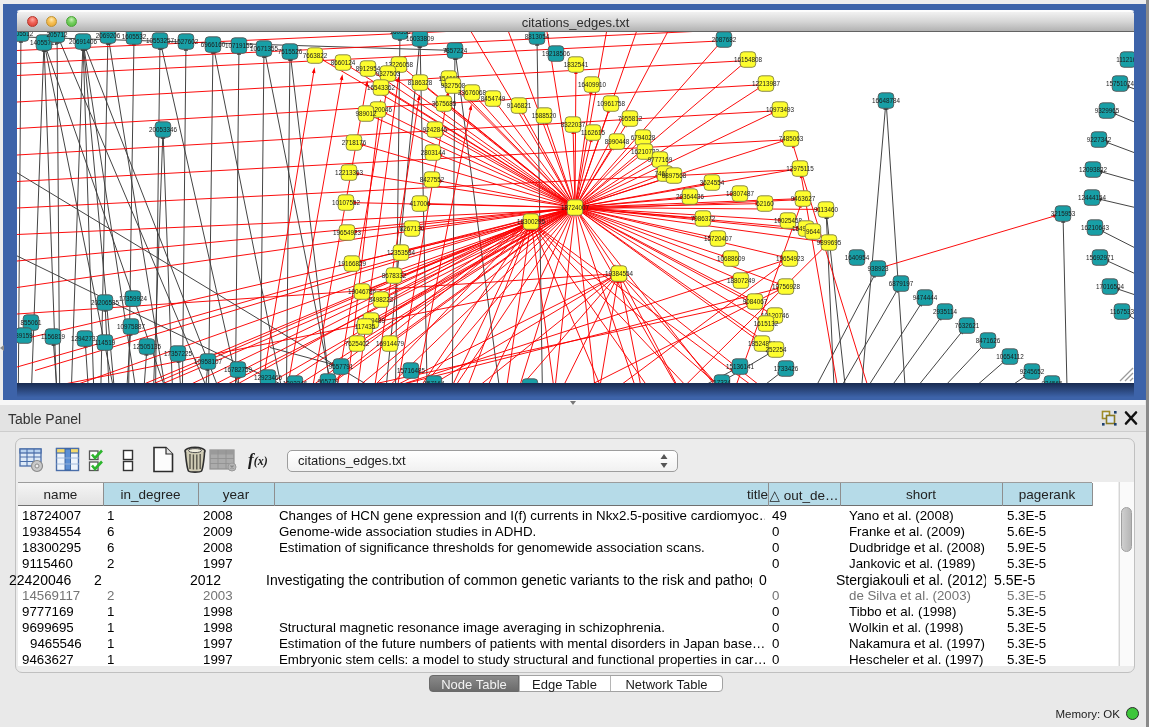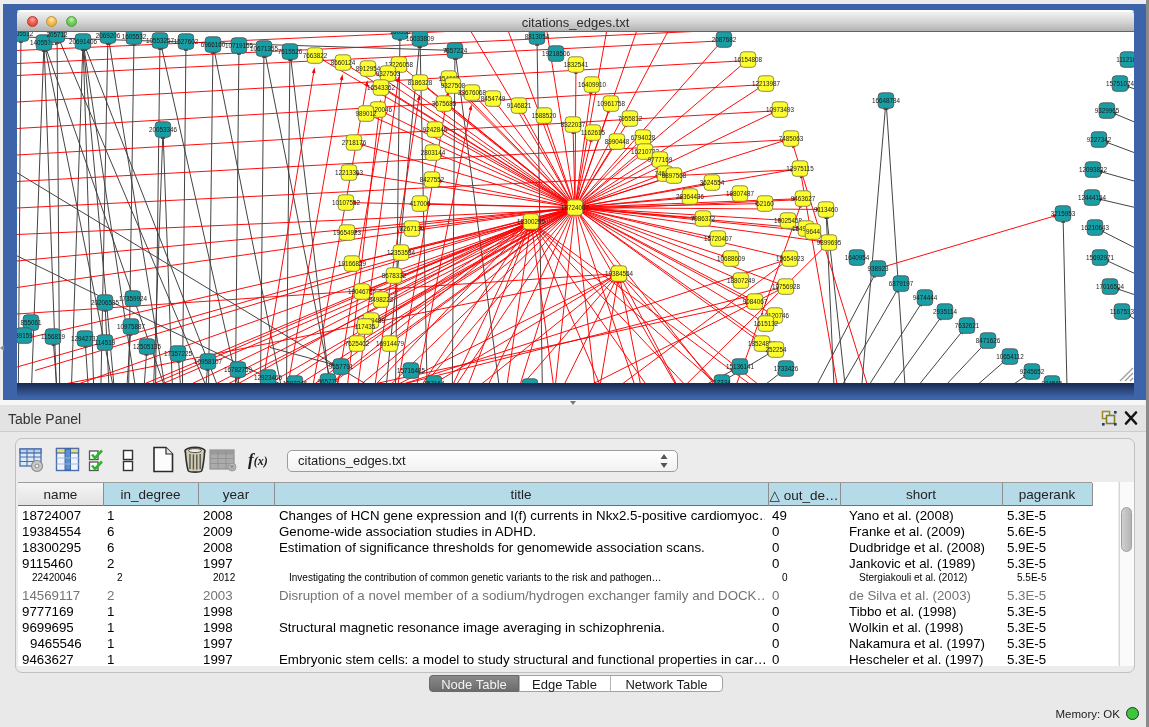--- a/index.html
+++ b/index.html
@@ -577,21 +577,21 @@
 <div style="position:absolute;left:103px;top:483px;width:1px;height:23px;background:#8e8e8e"></div>
 <div style="position:absolute;left:198px;top:483px;width:1px;height:23px;background:#8e8e8e"></div>
 <div style="position:absolute;left:274px;top:483px;width:1px;height:23px;background:#8e8e8e"></div>
 <div style="position:absolute;left:768px;top:483px;width:1px;height:23px;background:#8e8e8e"></div>
 <div style="position:absolute;left:840px;top:483px;width:1px;height:23px;background:#8e8e8e"></div>
 <div style="position:absolute;left:1002px;top:483px;width:1px;height:23px;background:#8e8e8e"></div>
 <div style="position:absolute;left:1092px;top:483px;width:1px;height:23px;background:#8e8e8e"></div>
 <div style="position:absolute;left:18px;top:487px;width:85px;text-align:center;font-size:13.5px;color:#222;white-space:nowrap;overflow:hidden">name</div>
 <div style="position:absolute;left:103px;top:487px;width:95px;text-align:center;font-size:13.5px;color:#222;white-space:nowrap;overflow:hidden">in_degree</div>
 <div style="position:absolute;left:198px;top:487px;width:76px;text-align:center;font-size:13.5px;color:#222;white-space:nowrap;overflow:hidden">year</div>
-<div style="position:absolute;left:274px;top:487px;width:494px;text-align:center;font-size:13.5px;color:#222;white-space:nowrap;overflow:hidden">title</div>
+<div style="position:absolute;left:274px;top:487px;width:494px;text-align:right;font-size:13.5px;color:#222;white-space:nowrap;overflow:hidden">title</div>
 <div style="position:absolute;left:768px;top:487px;width:72px;text-align:center;font-size:13.5px;color:#222;white-space:nowrap;overflow:hidden">△ out_de…</div>
 <div style="position:absolute;left:840px;top:487px;width:162px;text-align:center;font-size:13.5px;color:#222;white-space:nowrap;overflow:hidden">short</div>
 <div style="position:absolute;left:1002px;top:487px;width:90px;text-align:center;font-size:13.5px;color:#222;white-space:nowrap;overflow:hidden">pagerank</div>
 <div style="position:absolute;left:18px;top:507px;width:1100px;height:16px;font-size:13.3px;color:#000">
 <span style="position:absolute;left:4px;top:0.5px;width:80px;white-space:nowrap;overflow:hidden">18724007</span>
 <span style="position:absolute;left:89px;top:0.5px;width:60px;white-space:nowrap;overflow:hidden">1</span>
 <span style="position:absolute;left:185px;top:0.5px;width:60px;white-space:nowrap;overflow:hidden">2008</span>
 <span style="position:absolute;left:261px;top:0.5px;width:486px;white-space:nowrap;overflow:hidden">Changes of HCN gene expression and I(f) currents in Nkx2.5-positive cardiomyoc…</span>
 <span style="position:absolute;left:754px;top:0.5px;width:60px;white-space:nowrap;overflow:hidden">49</span>
 <span style="position:absolute;left:831px;top:0.5px;width:150px;white-space:nowrap;overflow:hidden">Yano et al. (2008)</span>
@@ -616,34 +616,33 @@
 <span style="position:absolute;left:989px;top:0.5px;width:80px;white-space:nowrap;overflow:hidden">5.9E-5</span>
 </div>
 <div style="position:absolute;left:18px;top:555px;width:1100px;height:16px;font-size:13.3px;color:#000">
 <span style="position:absolute;left:4px;top:0.5px;width:80px;white-space:nowrap;overflow:hidden">9115460</span>
 <span style="position:absolute;left:89px;top:0.5px;width:60px;white-space:nowrap;overflow:hidden">2</span>
 <span style="position:absolute;left:185px;top:0.5px;width:60px;white-space:nowrap;overflow:hidden">1997</span>
 <span style="position:absolute;left:754px;top:0.5px;width:60px;white-space:nowrap;overflow:hidden">0</span>
 <span style="position:absolute;left:831px;top:0.5px;width:150px;white-space:nowrap;overflow:hidden">Jankovic et al. (1989)</span>
 <span style="position:absolute;left:989px;top:0.5px;width:80px;white-space:nowrap;overflow:hidden">5.3E-5</span>
 </div>
-<div style="position:absolute;left:28px;top:571px;width:1100px;height:16px;font-size:10px;color:#000">
+<div style="position:absolute;left:5px;top:571px;width:1100px;height:16px;font-size:14px;color:#000">
 <span style="position:absolute;left:4px;top:0.5px;width:80px;white-space:nowrap;overflow:hidden">22420046</span>
 <span style="position:absolute;left:89px;top:0.5px;width:60px;white-space:nowrap;overflow:hidden">2</span>
 <span style="position:absolute;left:185px;top:0.5px;width:60px;white-space:nowrap;overflow:hidden">2012</span>
 <span style="position:absolute;left:261px;top:0.5px;width:486px;white-space:nowrap;overflow:hidden">Investigating the contribution of common genetic variants to the risk and pathogen…</span>
 <span style="position:absolute;left:754px;top:0.5px;width:60px;white-space:nowrap;overflow:hidden">0</span>
 <span style="position:absolute;left:831px;top:0.5px;width:150px;white-space:nowrap;overflow:hidden">Stergiakouli et al. (2012)</span>
 <span style="position:absolute;left:989px;top:0.5px;width:80px;white-space:nowrap;overflow:hidden">5.5E-5</span>
 </div>
 <div style="position:absolute;left:18px;top:587px;width:1100px;height:16px;font-size:13.3px;color:#737373">
 <span style="position:absolute;left:4px;top:0.5px;width:80px;white-space:nowrap;overflow:hidden">14569117</span>
 <span style="position:absolute;left:89px;top:0.5px;width:60px;white-space:nowrap;overflow:hidden">2</span>
 <span style="position:absolute;left:185px;top:0.5px;width:60px;white-space:nowrap;overflow:hidden">2003</span>
-<span style="position:absolute;left:261px;top:0.5px;width:486px;white-space:nowrap;overflow:hidden">Disruption of a novel member of a sodium/hydrogen exchanger family and DOCK…</span>
 <span style="position:absolute;left:754px;top:0.5px;width:60px;white-space:nowrap;overflow:hidden">0</span>
 <span style="position:absolute;left:831px;top:0.5px;width:150px;white-space:nowrap;overflow:hidden">de Silva et al. (2003)</span>
 <span style="position:absolute;left:989px;top:0.5px;width:80px;white-space:nowrap;overflow:hidden">5.3E-5</span>
 </div>
 <div style="position:absolute;left:18px;top:603px;width:1100px;height:16px;font-size:13.3px;color:#000">
 <span style="position:absolute;left:4px;top:0.5px;width:80px;white-space:nowrap;overflow:hidden">9777169</span>
 <span style="position:absolute;left:89px;top:0.5px;width:60px;white-space:nowrap;overflow:hidden">1</span>
 <span style="position:absolute;left:185px;top:0.5px;width:60px;white-space:nowrap;overflow:hidden">1998</span>
 <span style="position:absolute;left:754px;top:0.5px;width:60px;white-space:nowrap;overflow:hidden">0</span>
 <span style="position:absolute;left:831px;top:0.5px;width:150px;white-space:nowrap;overflow:hidden">Tibbo et al. (1998)</span>
@@ -655,20 +654,21 @@
 <span style="position:absolute;left:185px;top:0.5px;width:60px;white-space:nowrap;overflow:hidden">1998</span>
 <span style="position:absolute;left:261px;top:0.5px;width:486px;white-space:nowrap;overflow:hidden">Structural magnetic resonance image averaging in schizophrenia.</span>
 <span style="position:absolute;left:754px;top:0.5px;width:60px;white-space:nowrap;overflow:hidden">0</span>
 <span style="position:absolute;left:831px;top:0.5px;width:150px;white-space:nowrap;overflow:hidden">Wolkin et al. (1998)</span>
 <span style="position:absolute;left:989px;top:0.5px;width:80px;white-space:nowrap;overflow:hidden">5.3E-5</span>
 </div>
 <div style="position:absolute;left:18px;top:635px;width:1100px;height:16px;font-size:13.3px;color:#000">
 <span style="position:absolute;left:12px;top:0.5px;width:80px;white-space:nowrap;overflow:hidden">9465546</span>
 <span style="position:absolute;left:89px;top:0.5px;width:60px;white-space:nowrap;overflow:hidden">1</span>
 <span style="position:absolute;left:185px;top:0.5px;width:60px;white-space:nowrap;overflow:hidden">1997</span>
+<span style="position:absolute;left:261px;top:0.5px;width:486px;white-space:nowrap;overflow:hidden">Estimation of the future numbers of patients with mental disorders in Japan base…</span>
 <span style="position:absolute;left:754px;top:0.5px;width:60px;white-space:nowrap;overflow:hidden">0</span>
 <span style="position:absolute;left:831px;top:0.5px;width:150px;white-space:nowrap;overflow:hidden">Nakamura et al. (1997)</span>
 <span style="position:absolute;left:989px;top:0.5px;width:80px;white-space:nowrap;overflow:hidden">5.3E-5</span>
 </div>
 <div style="position:absolute;left:18px;top:651px;width:1100px;height:16px;font-size:13.3px;color:#000">
 <span style="position:absolute;left:4px;top:0.5px;width:80px;white-space:nowrap;overflow:hidden">9463627</span>
 <span style="position:absolute;left:89px;top:0.5px;width:60px;white-space:nowrap;overflow:hidden">1</span>
 <span style="position:absolute;left:185px;top:0.5px;width:60px;white-space:nowrap;overflow:hidden">1997</span>
 <span style="position:absolute;left:261px;top:0.5px;width:486px;white-space:nowrap;overflow:hidden">Embryonic stem cells: a model to study structural and functional properties in car…</span>
 <span style="position:absolute;left:754px;top:0.5px;width:60px;white-space:nowrap;overflow:hidden">0</span>

